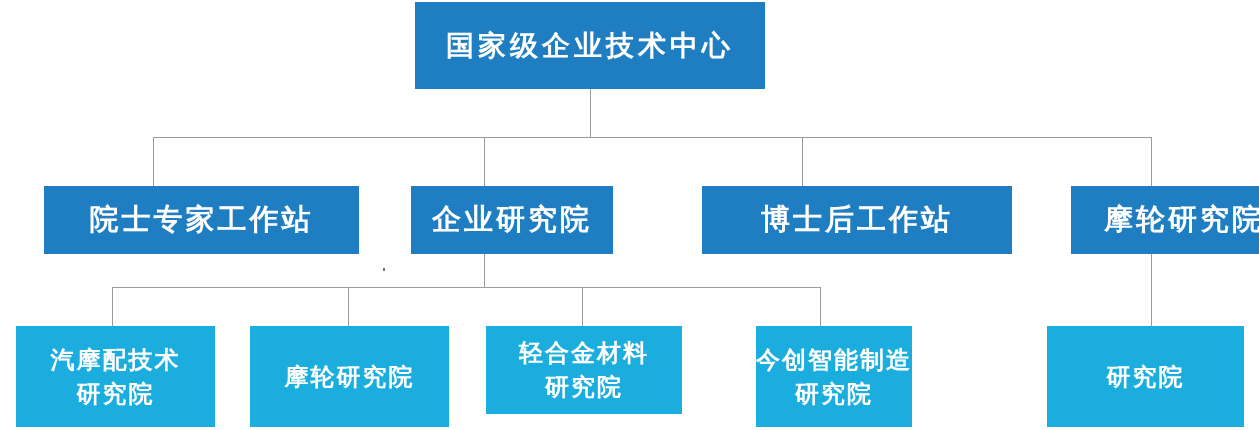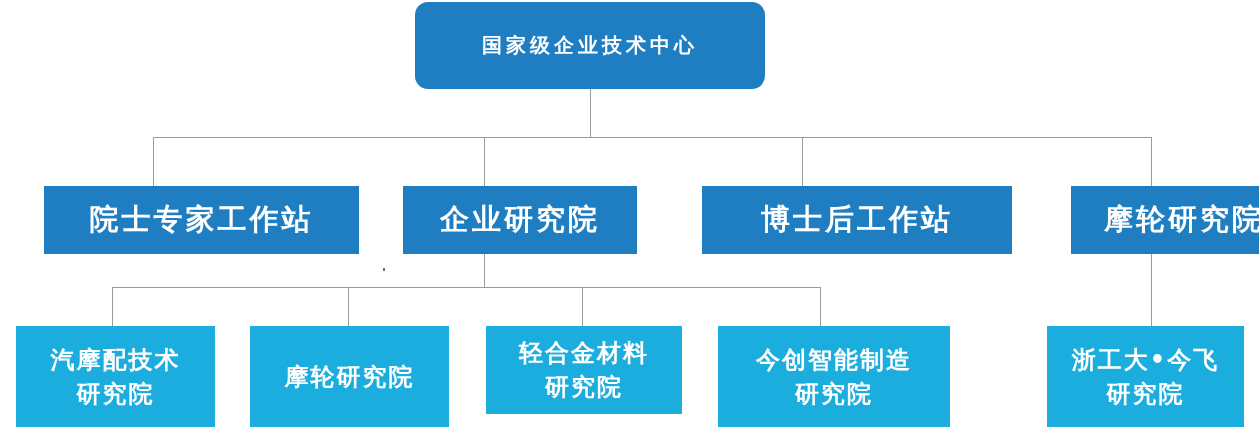--- a/index.html
+++ b/index.html
@@ -21,21 +21,21 @@
     position:absolute;
     display:flex;
     flex-direction:column;
     align-items:center;
     justify-content:center;
     color:var(--text-white,#ffffff);
     font-weight:bold;
     text-align:center;
     box-sizing:border-box;
   }
-  .l1{background:var(--node-blue,#1f7ec2);font-size:20px;letter-spacing:4px;border-radius:13px;}
+  .l1{background:var(--node-blue,#1f7ec2);font-size:28px;letter-spacing:4px;}
   .l2{background:var(--node-blue,#1f7ec2);font-size:29px;letter-spacing:3px;margin-left:44px;}
   .l3{background:var(--node-cyan,#1badde);font-size:24px;letter-spacing:2px;line-height:34px;}
   .lbl,.lbl-line{display:block;white-space:nowrap;}
   .line{
     position:absolute;
     background:var(--line-gray,#9b9b9b);
   }
   .stray{
     position:absolute;
     background:#6f6f6f;
@@ -61,21 +61,21 @@
   <div class="line" style="left:1151px;top:254px;width:1px;height:72px"></div>
   <div class="stray" style="left:383px;top:268px;width:2px;height:3px"></div>
 
   <div class="node l1" style="left:415px;top:2px;width:350px;height:87px">
     <span class="lbl">国家级企业技术中心</span>
   </div>
 
   <div class="node l2" style="left:0px;top:186px;width:315px;height:68px">
     <span class="lbl">院士专家工作站</span>
   </div>
-  <div class="node l2" style="left:359px;top:186px;width:234px;height:68px">
+  <div class="node l2" style="left:367px;top:186px;width:202px;height:68px">
     <span class="lbl">企业研究院</span>
   </div>
   <div class="node l2" style="left:658px;top:186px;width:310px;height:68px">
     <span class="lbl">博士后工作站</span>
   </div>
   <div class="node l2" style="left:1027px;top:186px;width:226px;height:68px">
     <span class="lbl">摩轮研究院</span>
   </div>
 
   <div class="node l3" style="left:16px;top:326px;width:199px;height:101px">
@@ -83,22 +83,21 @@
     <span class="lbl-line">研究院</span>
   </div>
   <div class="node l3" style="left:250px;top:326px;width:199px;height:101px">
     <span class="lbl-line">摩轮研究院</span>
     <span class="lbl-line"></span>
   </div>
   <div class="node l3" style="left:486px;top:326px;width:196px;height:88px">
     <span class="lbl-line">轻合金材料</span>
     <span class="lbl-line">研究院</span>
   </div>
-  <div class="node l3" style="left:718px;top:326px;width:232px;height:101px">
+  <div class="node l3" style="left:756px;top:326px;width:156px;height:101px">
     <span class="lbl-line">今创智能制造</span>
     <span class="lbl-line">研究院</span>
   </div>
   <div class="node l3" style="left:1047px;top:326px;width:197px;height:101px">
-    <span class="lbl-line">浙工大•今飞</span>
     <span class="lbl-line">研究院</span>
   </div>
 
 </div>
 
 </body></html>

